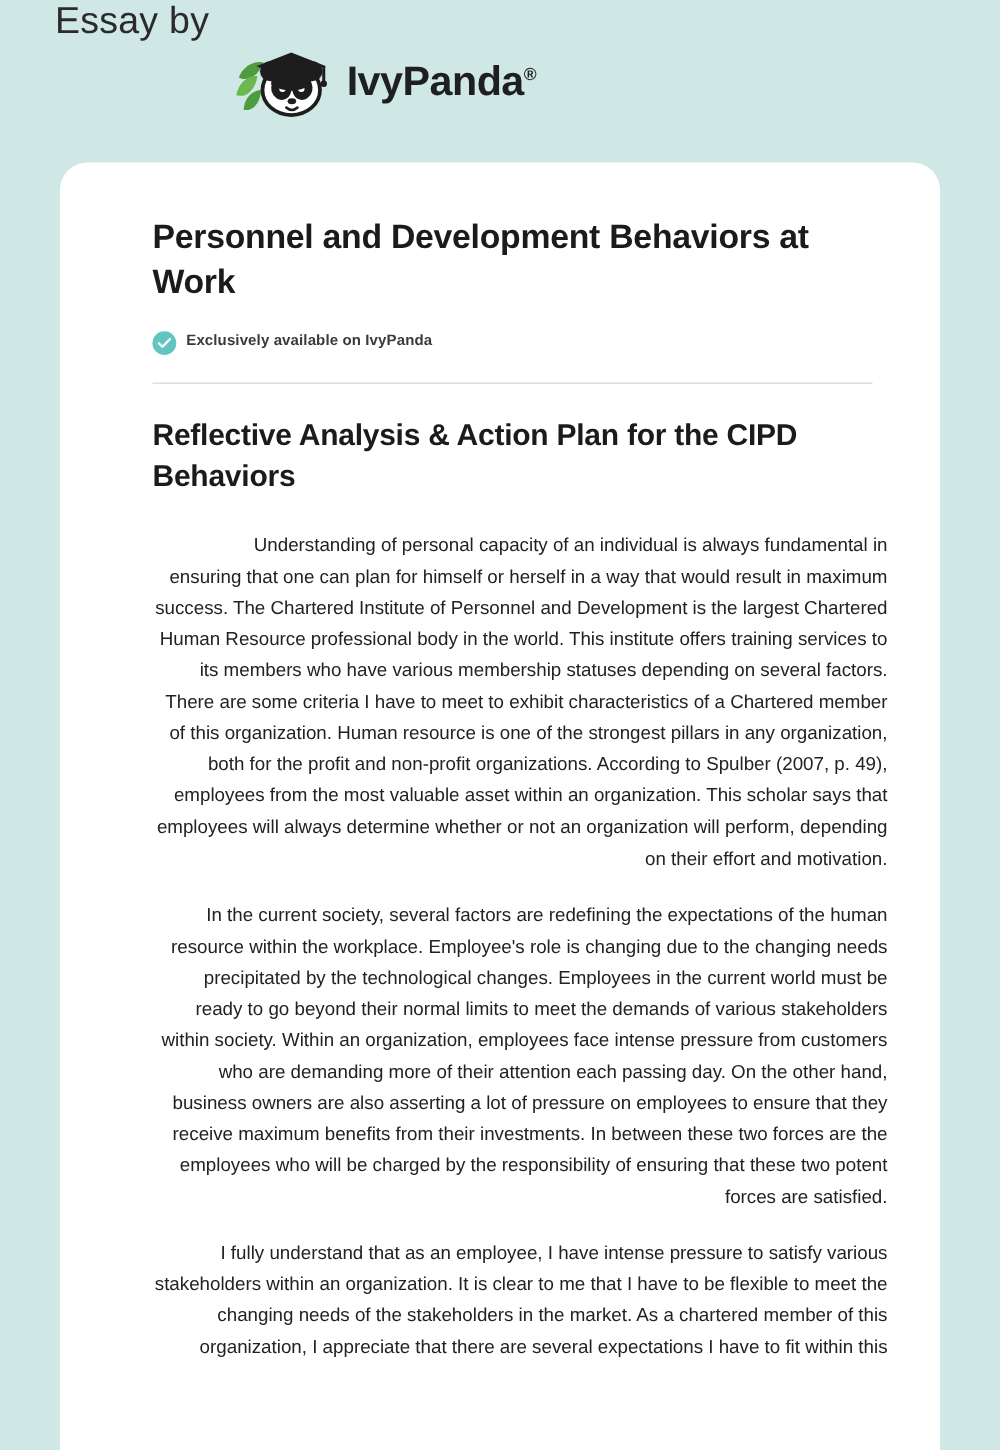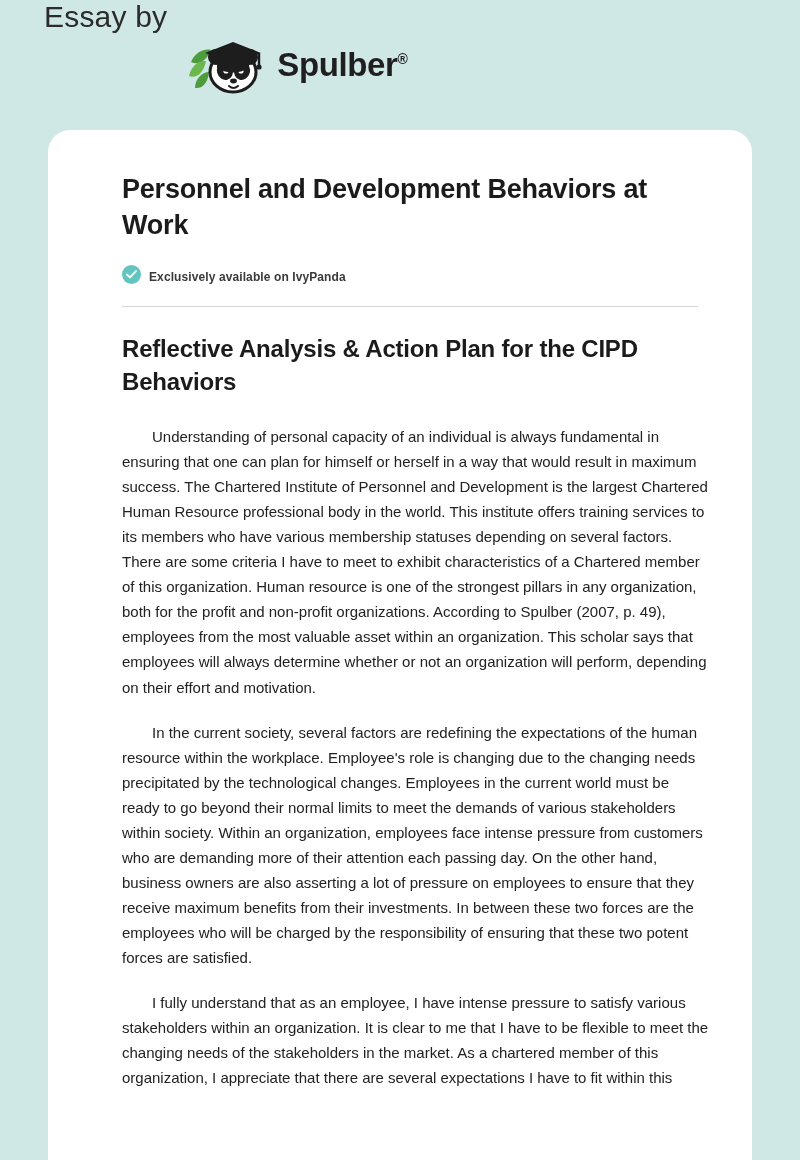--- a/index.html
+++ b/index.html
@@ -76,21 +76,21 @@
     line-height: 1.32;
     font-weight: bold;
     color: #1b1b1b;
     margin: 0 0 0 0;
     padding: 0 26px 0 46px;
     letter-spacing: -0.2px;
   }
 
   .exclusive {
     display: flex;
-    align-items: flex-end;
+    align-items: flex-start;
     margin: 22px 0 0 46px;
   }
   .exclusive-badge {
     width: 19px;
     height: 19px;
     border-radius: 50%;
     background: #63c5c0;
     display: flex;
     align-items: center;
     justify-content: center;
@@ -120,21 +120,21 @@
     padding: 0 14px 0 46px;
     letter-spacing: -0.2px;
   }
 
   .body-text {
     font-size: 15px;
     line-height: 1.67;
     color: #222222;
     margin: 20px 0 0 0;
     padding: 0 14px 0 46px;
-    text-align: left;
+    text-align: right;
     text-indent: 30px;
   }
   .body-text:first-of-type { margin-top: 26px; }
 </style>
 </head>
 <body>
 
 <div class="page">
 
   <div class="brand-bar">
@@ -160,21 +160,21 @@
           <ellipse cx="48.5" cy="49" rx="3.4" ry="2.4" fill="#1d1d1d"></ellipse>
           <path d="M44 54 q4.5 4 9 0" stroke="#1d1d1d" stroke-width="2" fill="none" stroke-linecap="round"></path>
 
           <path d="M20 21 L48 10 L76 21 L48 31 Z" fill="#1d1d1d"></path>
           <path d="M32 25 L32 36 q16 9 32 0 L64 25" fill="#1d1d1d"></path>
           <path d="M74 22 L74 34" stroke="#1d1d1d" stroke-width="2.4" stroke-linecap="round"></path>
           <circle cx="74" cy="35" r="2.6" fill="#1d1d1d"></circle>
         </svg>
       </span>
       <span class="brand-name">
-        <span>Spulber</span><span class="brand-reg">®</span>
+        <span>IvyPanda</span><span class="brand-reg">®</span>
       </span>
     </div>
   </div>
 
   <div class="card">
 
     <h1 class="doc-title">Personnel and Development Behaviors at Work</h1>
 
     <div class="exclusive">
       <span class="exclusive-badge">

